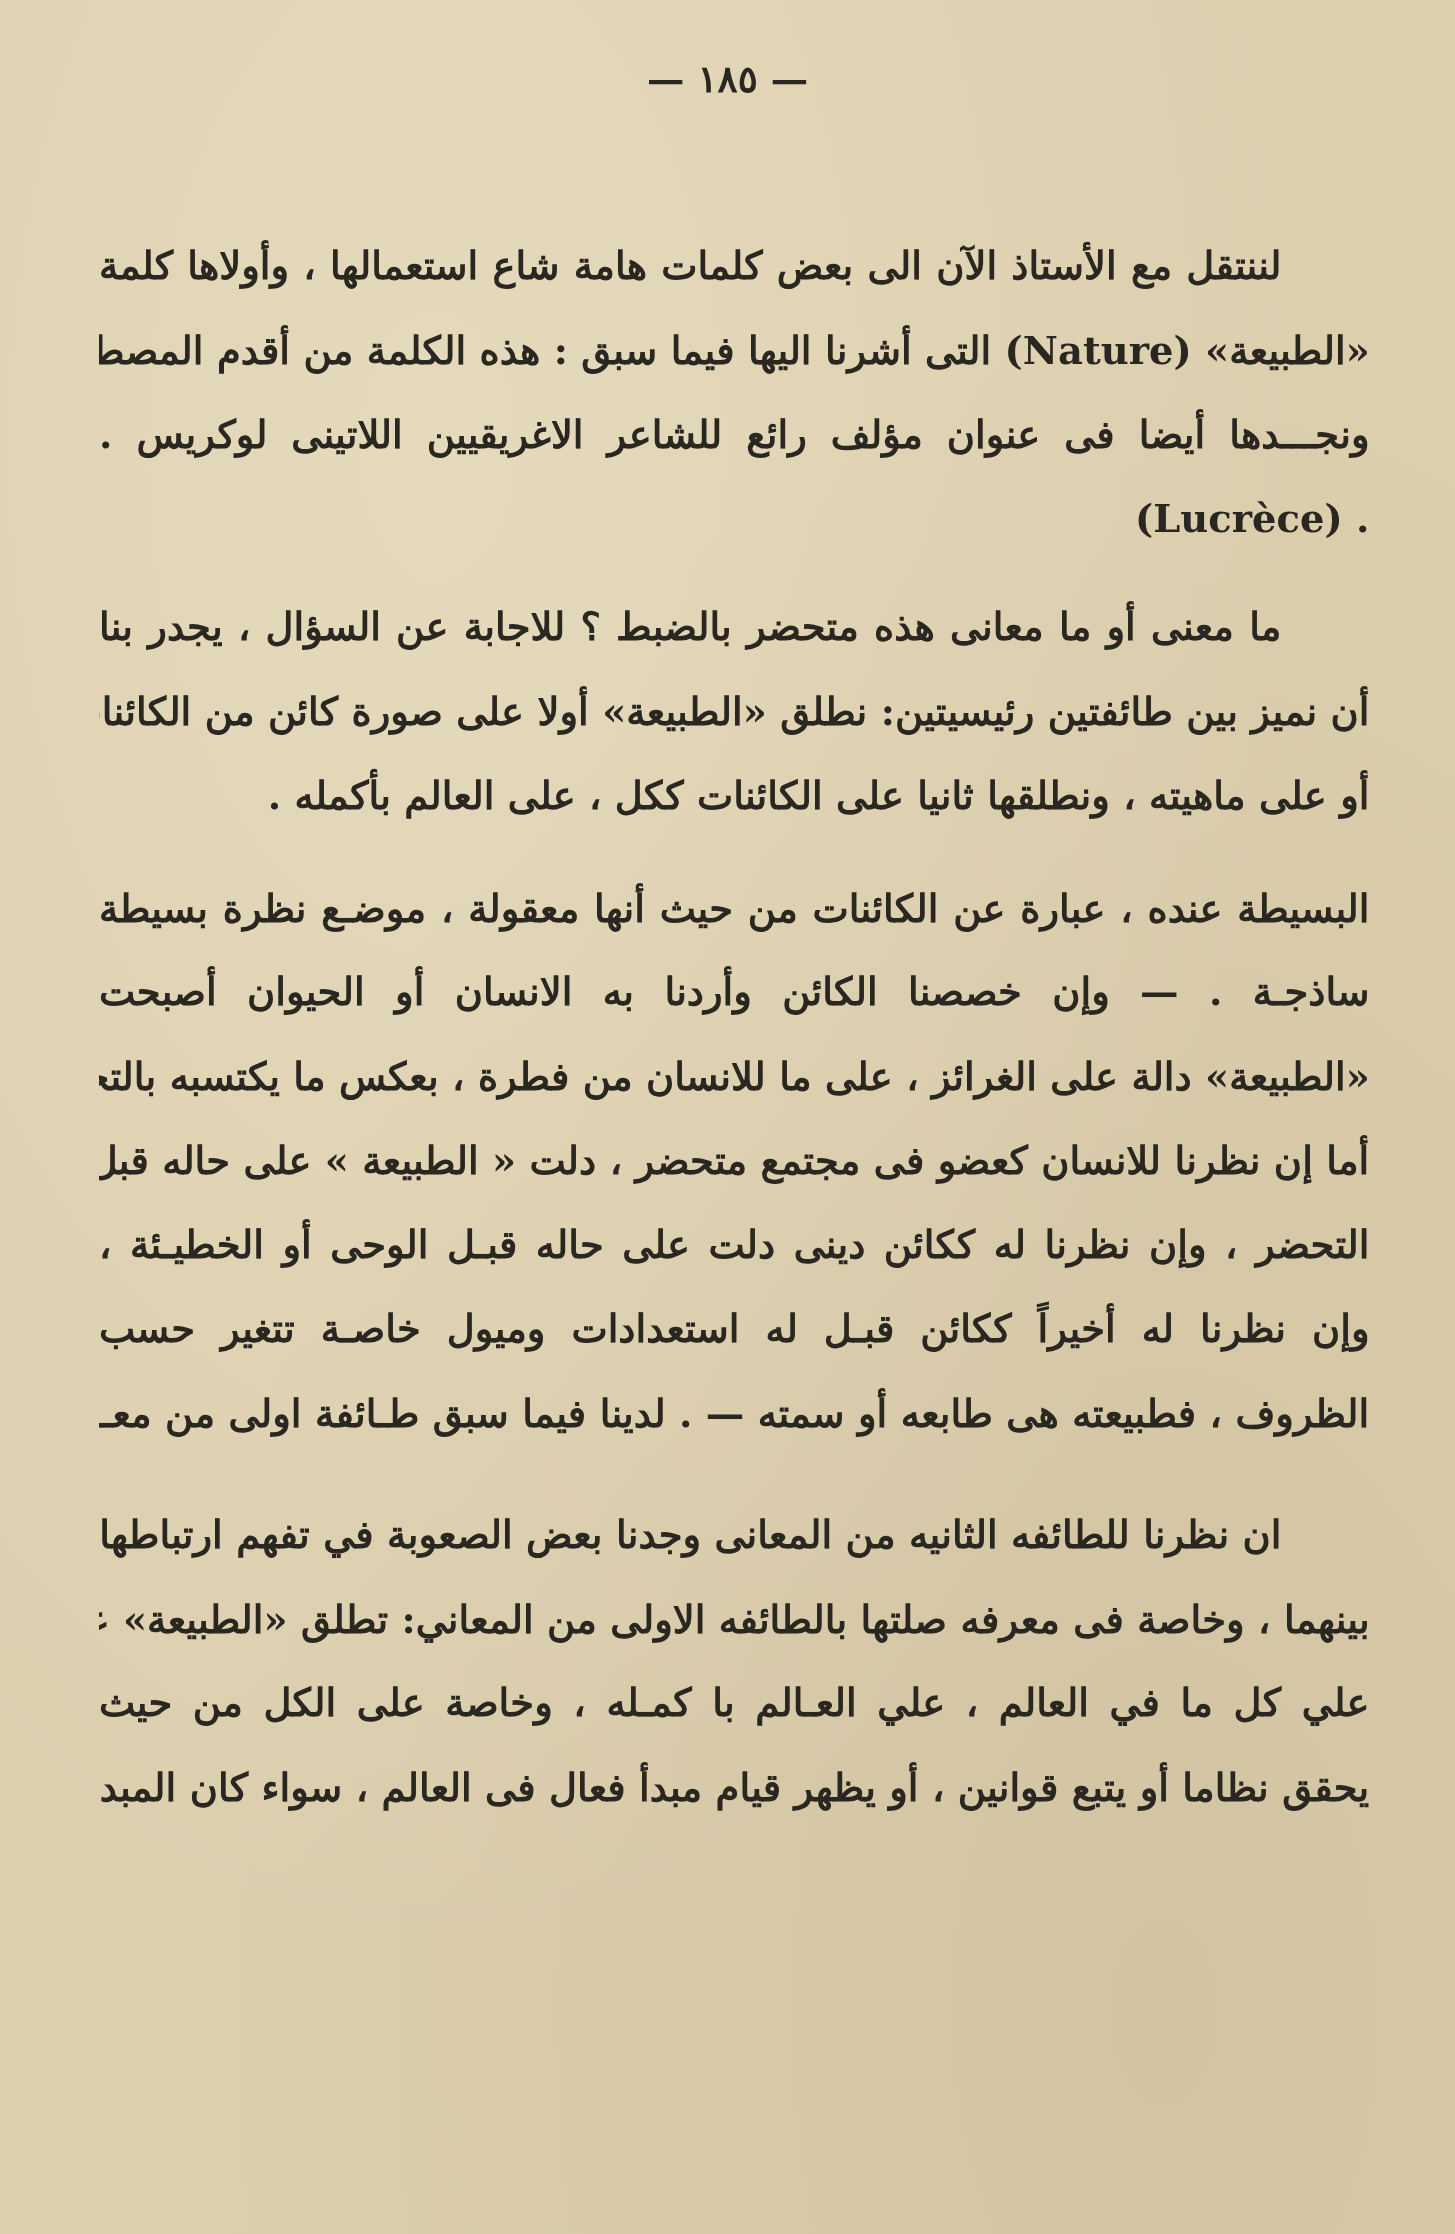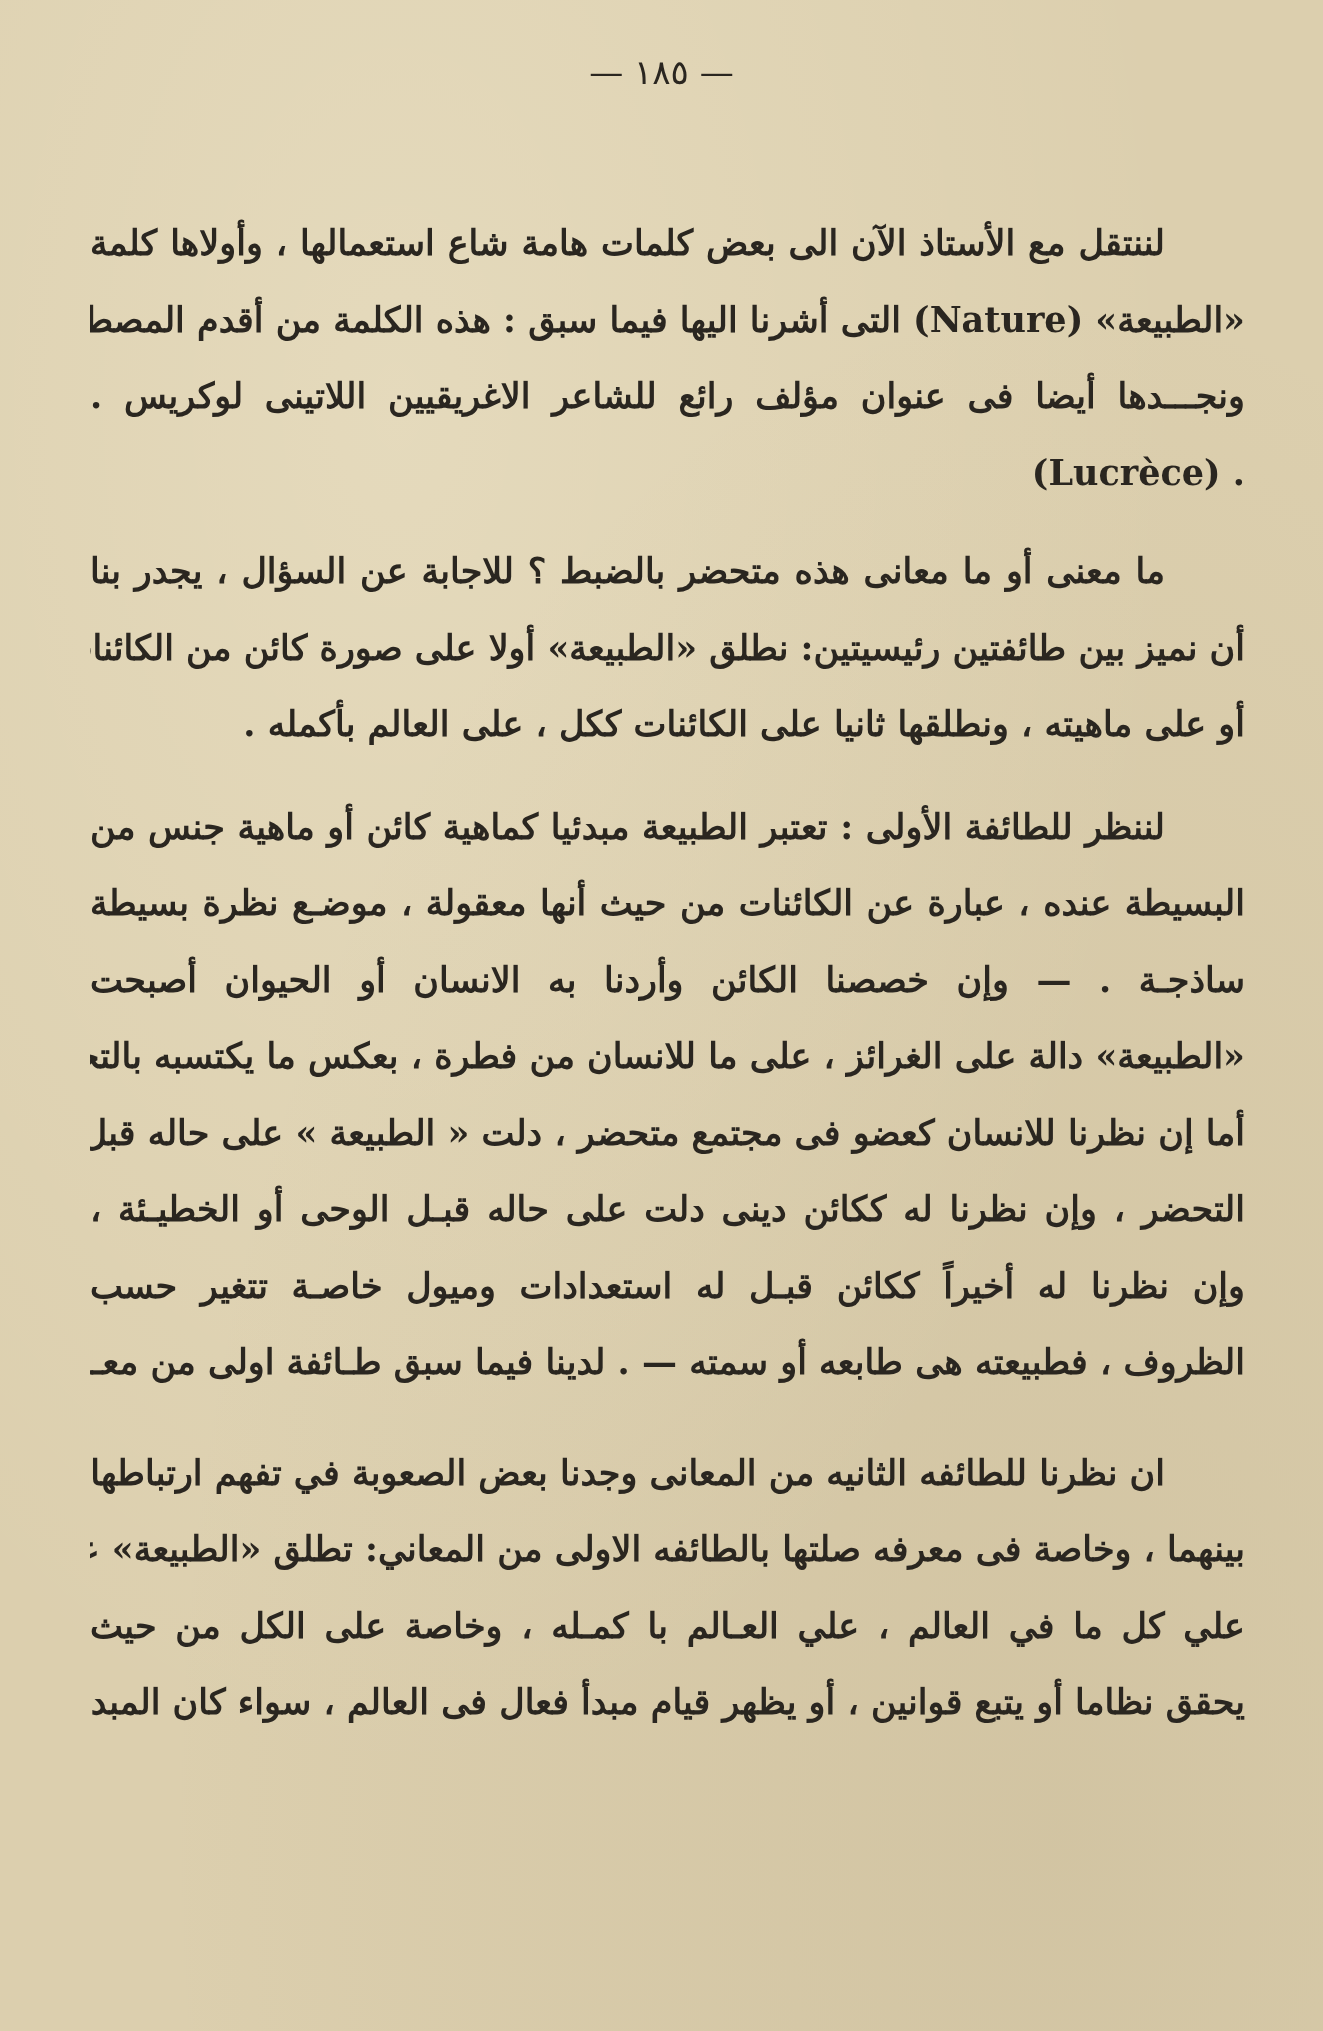--- a/index.html
+++ b/index.html
@@ -24,21 +24,21 @@
         radial-gradient(ellipse at 80% 90%, rgba(120,100,60,0.10), rgba(0,0,0,0) 60%),
         #dccfae;
     }
     .page-number {
       position: absolute;
       top: 52px;
       left: 0;
       width: 1323px;
       text-align: center;
       font-size: 34px;
-      font-weight: normal;
+      font-weight: bold;
       direction: rtl;
       color: #2a2620;
       letter-spacing: 2px;
     }
     .body-text {
       position: absolute;
       left: 90px;
       width: 1155px;
       top: 205px;
       direction: rtl;
@@ -85,21 +85,20 @@
       <span class="line last latin-line">. (Lucrèce)</span>
     </div>
 
     <div class="paragraph p2">
       <span class="line first">ما معنى أو ما معانى هذه متحضر بالضبط ؟   للاجابة عن السؤال ، يجدر بنا</span>
       <span class="line">أن نميز بين طائفتين رئيسيتين: نطلق «الطبيعة» أولا على صورة كائن من الكائنات</span>
       <span class="line last">أو على ماهيته ، ونطلقها ثانيا على الكائنات ككل ، على العالم بأكمله .</span>
     </div>
 
     <div class="paragraph p3">
-      <span class="line first">لننظر للطائفة الأولى :   تعتبر الطبيعة مبدئيا كماهية كائن أو ماهية جنس من</span>
       <span class="line">البسيطة عنده ، عبارة عن الكائنات من حيث أنها معقولة ، موضـع نظرة بسيطة</span>
       <span class="line">ساذجـة . — وإن خصصنا الكائن وأردنا به الانسان أو الحيوان أصبحت</span>
       <span class="line">«الطبيعة» دالة على الغرائز ، على ما للانسان من فطرة ، بعكس ما يكتسبه بالتجربة.</span>
       <span class="line">أما إن نظرنا للانسان كعضو فى مجتمع متحضر ، دلت « الطبيعة » على حاله قبل</span>
       <span class="line">التحضر ، وإن نظرنا له ككائن دينى دلت على حاله قبـل الوحى أو الخطيـئة ،</span>
       <span class="line">وإن نظرنا له أخيراً  ككائن قبـل له استعدادات وميول خاصـة تتغير حسب</span>
       <span class="line">الظروف ، فطبيعته هى طابعه أو سمته — . لدينا فيما سبق طـائفة اولى من معـانى</span>
     </div>
 
     <div class="paragraph p4">

